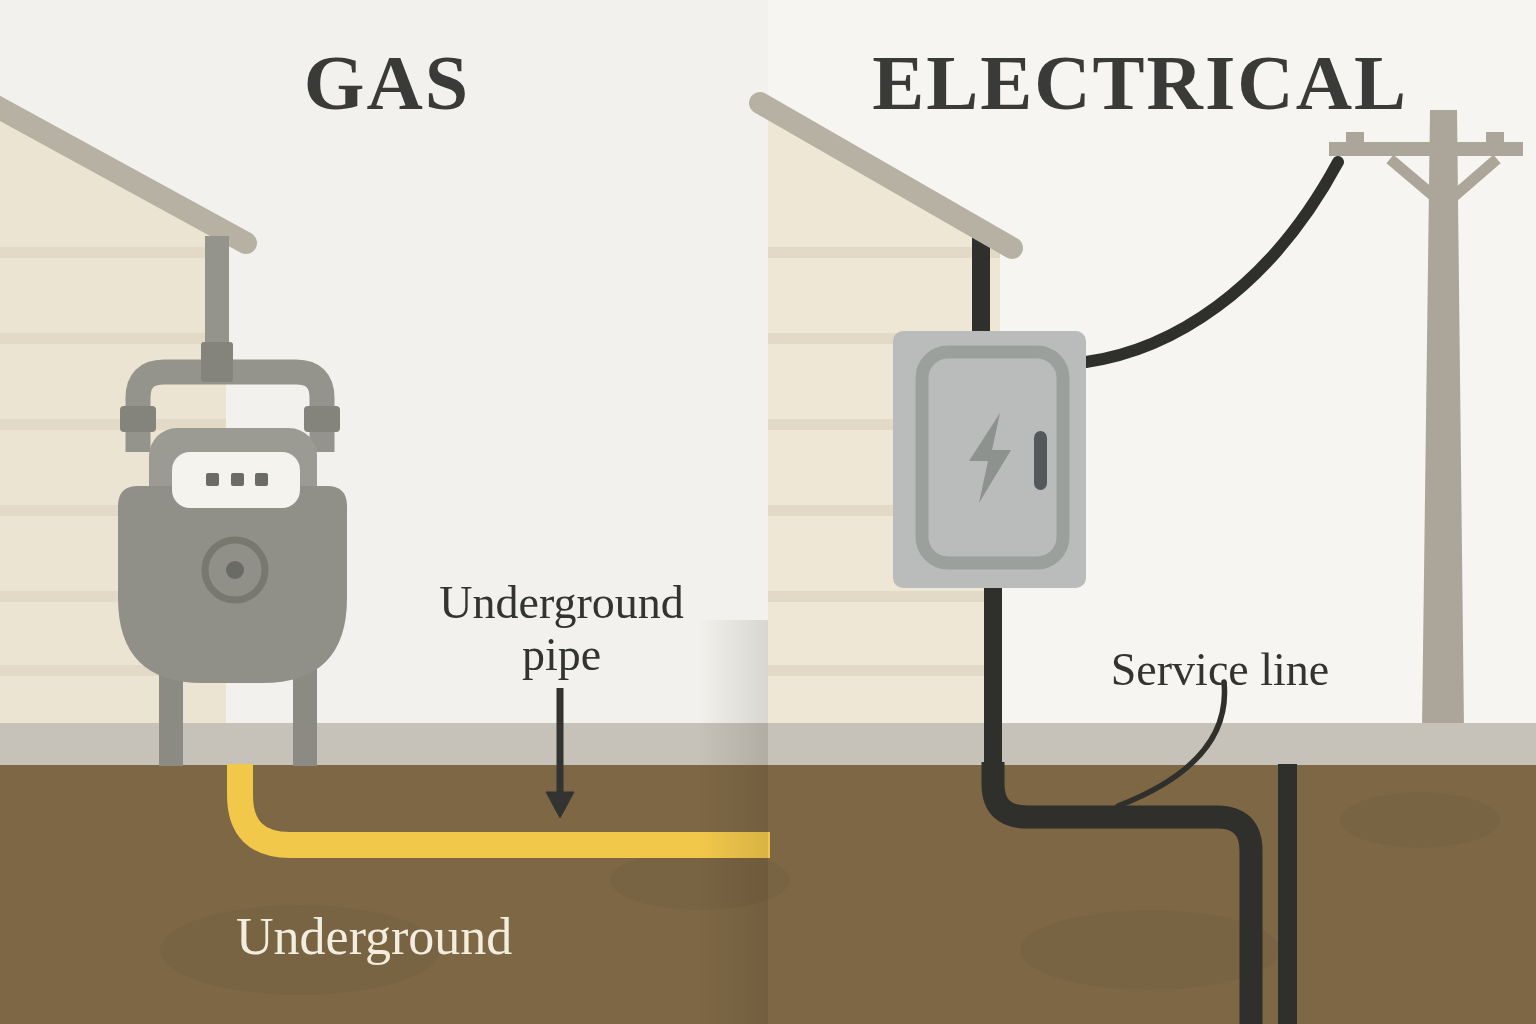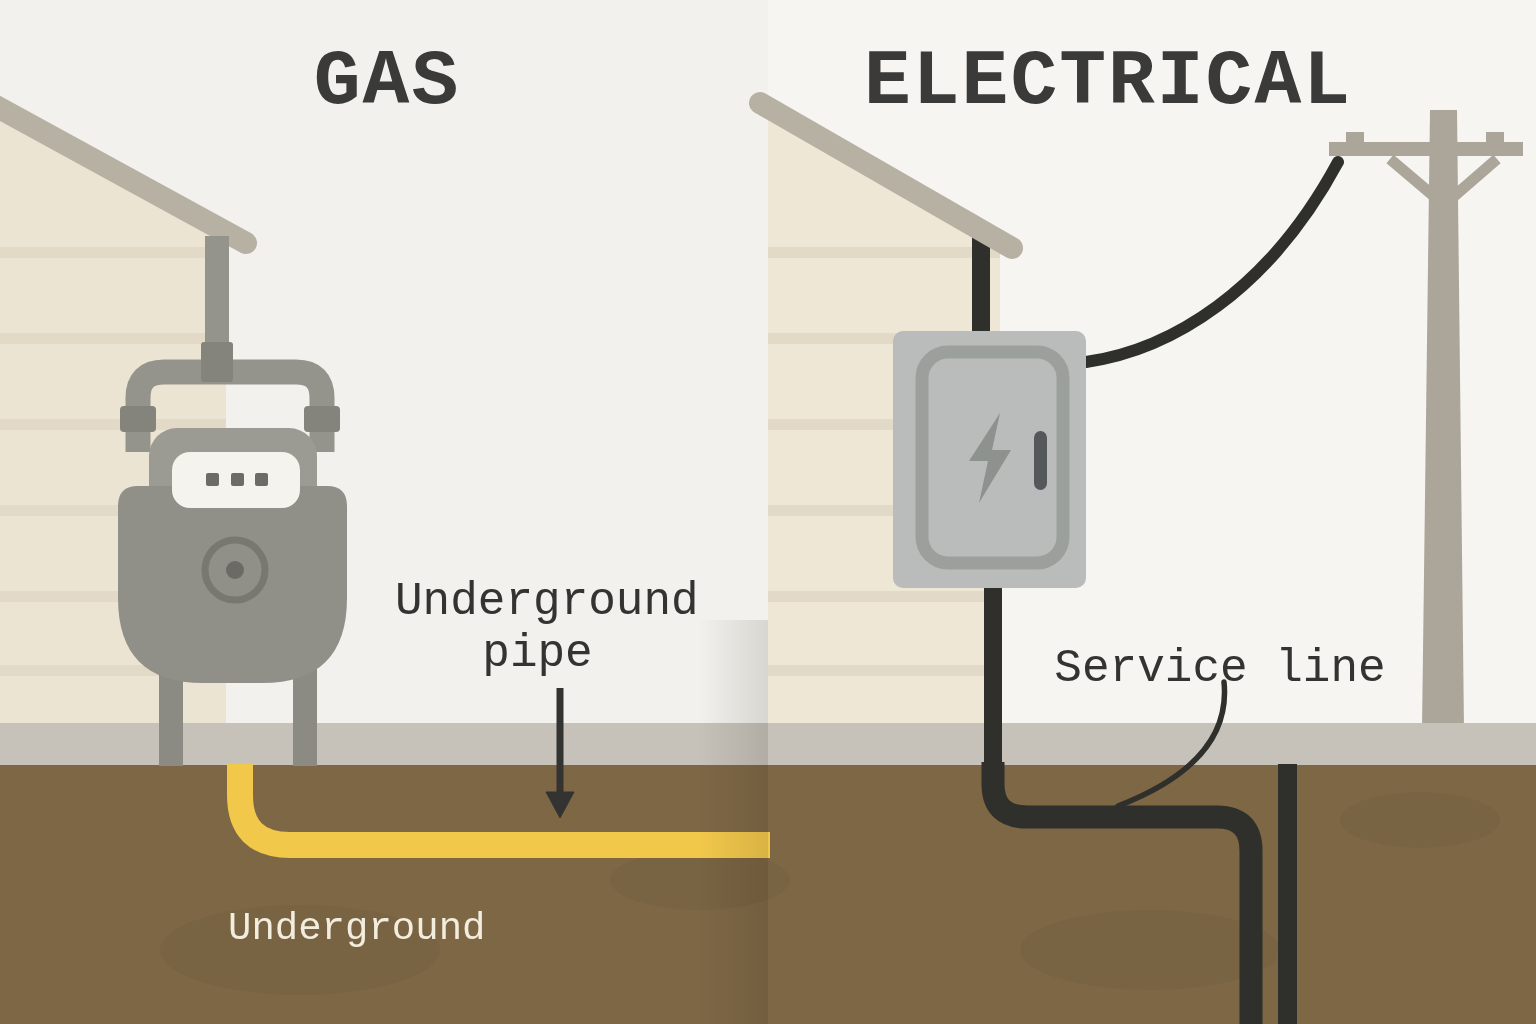--- a/index.html
+++ b/index.html
@@ -1,31 +1,31 @@
 <!DOCTYPE html>
 <html style="--sky-left: #f2f1ed; --sky-right: #f7f5f1; --wall-left: #ece4d2; --wall-right: #efe7d6; --wall-stripe: #e2dac6; --roof: #b7b1a4; --ground-band: #c6c2ba; --soil: #7d6745; --gas-yellow: #f2c84b; --conduit-black: #2f2f2b; --pipe-gray: #95948c; --pipe-fitting: #85847c; --meter-body: #908f88; --meter-cap: #9b9a93; --meter-leg: #8b8b84; --meter-display: #f4f3ee; --meter-square: #6c6c66; --dial-ring: #78786f; --dial-dot: #6b6b65; --pole: #aba59a; --panel-face: #b9bcba; --panel-outline: #9ca09d; --bolt: #8e928e; --handle: #54585a; --title-color: #3a3a38; --label-dark: #333331; --label-light: #f2edde;"><head>
 <meta charset="utf-8">
 <style>
   html,body{margin:0;padding:0;background:#e8e6e1;}
   .canvas{
     position:relative;width:1536px;height:1024px;overflow:hidden;
-    font-family:Liberation Mono, monospace;
+    font-family:Liberation Serif, serif;
   }
   .canvas svg{position:absolute;left:0;top:0;}
   .label{position:absolute;white-space:pre-line;}
   .title{
     font-weight:bold;font-size:78px;letter-spacing:2px;
     color:var(--title-color,#3a3a38);text-align:center;
   }
   .annot{
     font-size:46px;color:var(--label-dark,#333331);
     text-align:center;line-height:1.12;
   }
   .soil-label{
-    font-size:39px;color:var(--label-light,#f2edde);text-align:left;
+    font-size:52px;color:var(--label-light,#f2edde);text-align:left;margin-left:8px;
   }
   
   .sky-left{fill:var(--sky-left,#f2f1ed);}
   .sky-right{fill:var(--sky-right,#f7f5f1);}
   .wall-l{fill:var(--wall-left,#ece4d2);}
   .wall-r{fill:var(--wall-right,#efe7d6);}
   .stripe-l{fill:var(--wall-stripe,#e2dac6);}
   .stripe-r{fill:var(--wall-stripe,#e2dac6);}
   .roof{stroke:var(--roof,#b7b1a4);stroke-width:22;stroke-linecap:round;fill:none;}
   .pipe-gray{fill:var(--pipe-gray,#95948c);}
@@ -151,20 +151,20 @@
       <polygon class="arrow" points="546,792 574,792 560,818"></polygon>
     </g>
 
     <path class="black-path" stroke-width="5.5" stroke-linecap="round" d="M 1224 682 Q 1232 762 1118 806"></path>
 
     <rect x="698" y="620" width="70" height="404" fill="url(#edgeShadow)"></rect>
   </svg>
 
   <div class="label title" style="left:187px;top:38px;width:400px;">GAS</div>
 
-  <div class="label title" style="left:808px;top:38px;width:600px;">ELECTRICAL</div>
+  <div class="label title" style="left:808px;top:38px;width:600px;text-align:right;">ELECTRICAL</div>
 
-  <div class="label annot" style="left:395px;top:577px;width:285px;">Underground pipe</div>
+  <div class="label annot" style="left:419px;top:577px;width:285px;">Underground pipe</div>
 
   <div class="label annot" style="left:1046px;top:644px;width:348px;">Service line</div>
 
   <div class="label soil-label" style="left:228px;top:907px;width:420px;">Underground</div>
 </div>
 
 </body></html>

